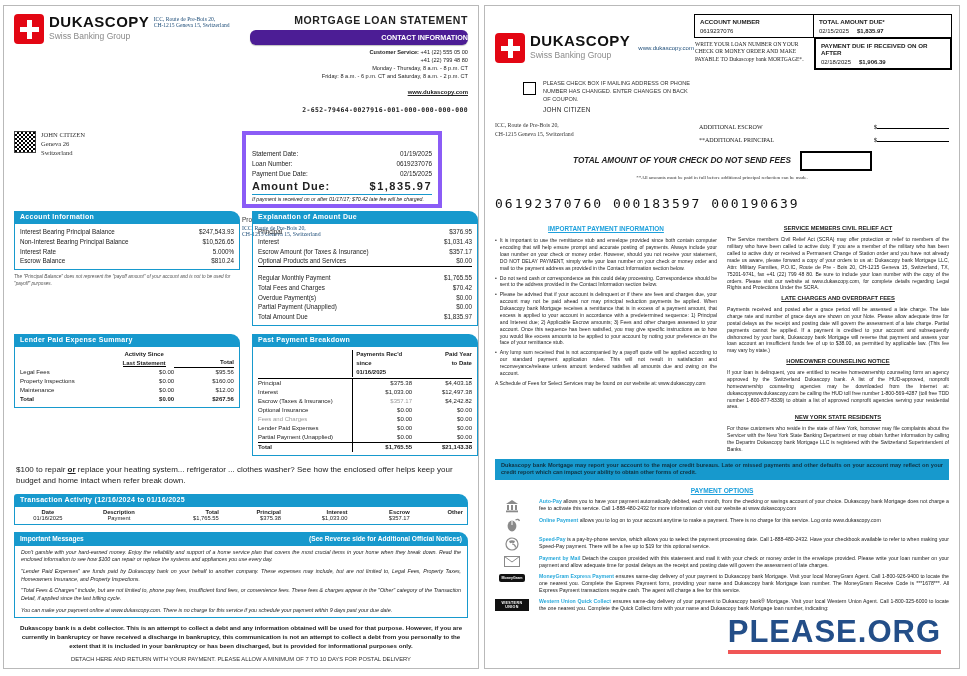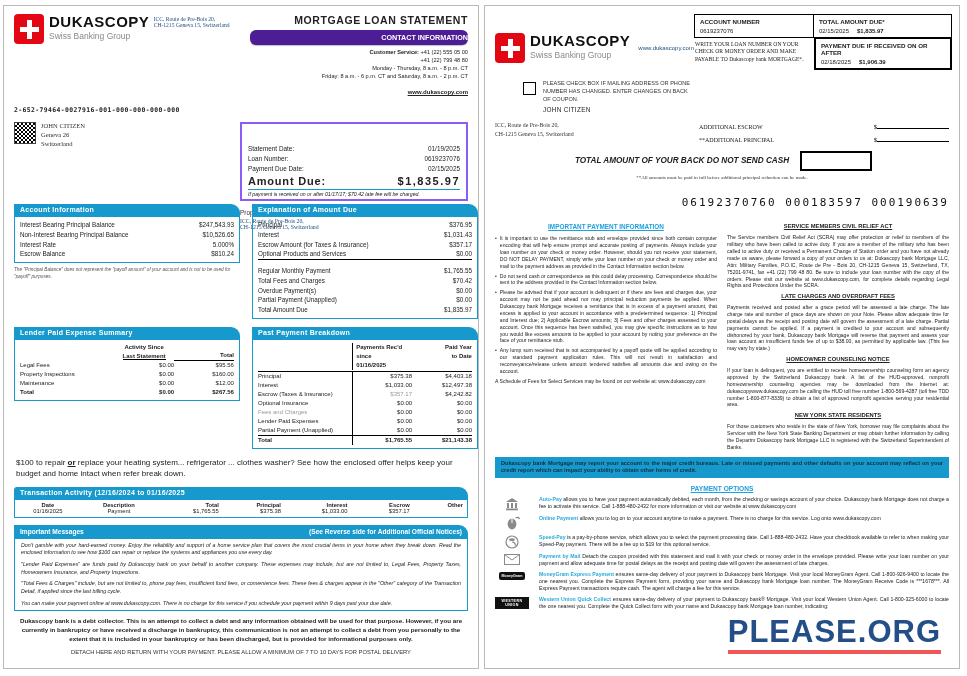--- a/index.html
+++ b/index.html
@@ -24,29 +24,29 @@
   
   .p1-head { display:flex; justify-content:space-between; }
   .head-addr { font-size:5.6px; color:#1f4e79; font-family:"Liberation Serif", serif; margin-top:2px; width:92px; }
   .title-col { width:218px; text-align:right; }
   .doc-title { font-size:10.5px; font-weight:bold; letter-spacing:.6px; }
   .contact-bar { background:#4c1d95; color:#fff; font-weight:bold; font-size:7.2px; border-radius:6px; padding:3px 0; margin:4px 0 3px; box-shadow:0 1px 1px rgba(0,0,0,.25); }
   .contact-lines { font-size:5.6px; line-height:1.45; color:#222; }
   .cs-row b { font-weight:bold; }
   .site-link { font-size:6px; font-weight:bold; text-decoration:underline; display:inline-block; margin-top:4px; }
 
-  .mail-code { font-size:6.4px; font-weight:bold; letter-spacing:.4px; margin:8px 0 8px; }
+  .mail-code { font-size:6.4px; font-weight:bold; letter-spacing:.4px; margin:8px 0 17px;text-align:right; }
 
   .addr-row { display:flex; justify-content:space-between; margin-top:2px; }
   .recip { display:flex; gap:5px; font-size:6.6px; font-family:"Liberation Serif", serif; color:#333; line-height:1.35; }
   .qr { width:22px; height:22px; flex:0 0 auto; background:
       repeating-linear-gradient(0deg,#000 0 2px,#fff 2px 4px),
       repeating-linear-gradient(90deg,#000 0 2px,#fff 2px 4px);
       background-blend-mode:difference; border:1px solid #444; }
-  .stmt-box { width:228px; border:2px solid #8b5cf6; padding:20px 6px 2px; }
+  .stmt-box { width:200px; border:4px solid #8b5cf6; padding:14px 6px 2px; }
   .stmt-box .lv { font-size:6.4px; }
   .amount-row { display:flex; justify-content:space-between; align-items:baseline; margin-top:1px; }
   .amount-label { font-size:11px; font-weight:bold; letter-spacing:.8px; }
   .amount-val { font-size:11px; font-weight:bold; letter-spacing:1.5px; }
   .late-note { font-size:5.2px; font-style:italic; border-top:1px solid #1799cd; margin-top:2px; padding-top:1px; }
 
   .prop-addr { width:226px; margin-top:8px; }
   .prop-label { font-size:6.4px; color:#333; }
   .prop-lines { font-size:5.8px; font-family:"Liberation Serif", serif; color:#1f4e79; margin-top:2px; }
 
@@ -105,21 +105,21 @@
   .esc-col { margin-left:auto; width:250px; font-size:6px; font-family:"Liberation Serif", serif; }
   .esc-row { display:flex; align-items:flex-end; justify-content:space-between; margin-bottom:4px; }
   .fill-line { display:inline-block; width:72px; border-bottom:1px solid #000; height:8px; }
   .dollar { font-weight:bold; }
 
   .check-total { display:flex; justify-content:center; align-items:center; gap:8px; margin-top:4px; }
   .check-total-label { font-size:8.2px; font-weight:bold; font-style:italic; text-align:center; width:220px; line-height:1.3; }
   .check-box { width:72px; height:20px; border:2px solid #000; }
   .amounts-note { font-size:5px; font-family:"Liberation Serif", serif; text-align:center; margin-top:4px; color:#333; }
 
-  .ocr-line { text-align:right; font-size:11px; letter-spacing:2px; margin:16px 0 10px; color:#111; }
+  .ocr-line { text-align:left; font-size:13px; letter-spacing:2px; margin:16px 0 10px; color:#111; }
 
   .p2-cols { display:flex; gap:10px; }
   .p2-col { width:50%; font-size:5.1px; line-height:1.35; text-align:justify; }
   .sec-title { text-align:center; font-weight:bold; text-decoration:underline; font-size:5.8px; margin:4px 0 3px; }
   .sec-title.blue { color:#1da0dc; font-size:6.4px; }
   .bullet { display:flex; gap:3px; margin-bottom:3px; }
   .bullet .dot { flex:0 0 auto; }
   .fees-note { margin-top:3px; text-align:left; }
 
   .credit-banner { background:#1799cd; color:#10303f; font-weight:bold; font-size:5.6px; padding:3px 6px; margin-top:6px; line-height:1.35; text-align:justify; }
@@ -456,21 +456,21 @@
           <span><span class="dollar">$</span><span class="fill-line"></span></span>
         </div>
         <div class="esc-row">
           <span>**ADDITIONAL  PRINCIPAL</span>
           <span><span class="dollar">$</span><span class="fill-line"></span></span>
         </div>
       </div>
     </div>
 
     <div class="check-total">
-      <div class="check-total-label">TOTAL AMOUNT OF YOUR BACK DO NOT SEND CASH</div>
+      <div class="check-total-label">TOTAL AMOUNT OF YOUR CHECK DO NOT SEND FEES</div>
       <div class="check-box"></div>
     </div>
     <div class="amounts-note">**All amounts must be paid in full before additional principal reduction can be made.</div>
 
     <div class="ocr-line mono">06192370760 000183597  000190639</div>
 
     <div class="p2-cols">
       <div class="p2-col">
         <div class="sec-title blue">IMPORTANT PAYMENT INFORMATION</div>
         <div class="bullet">

